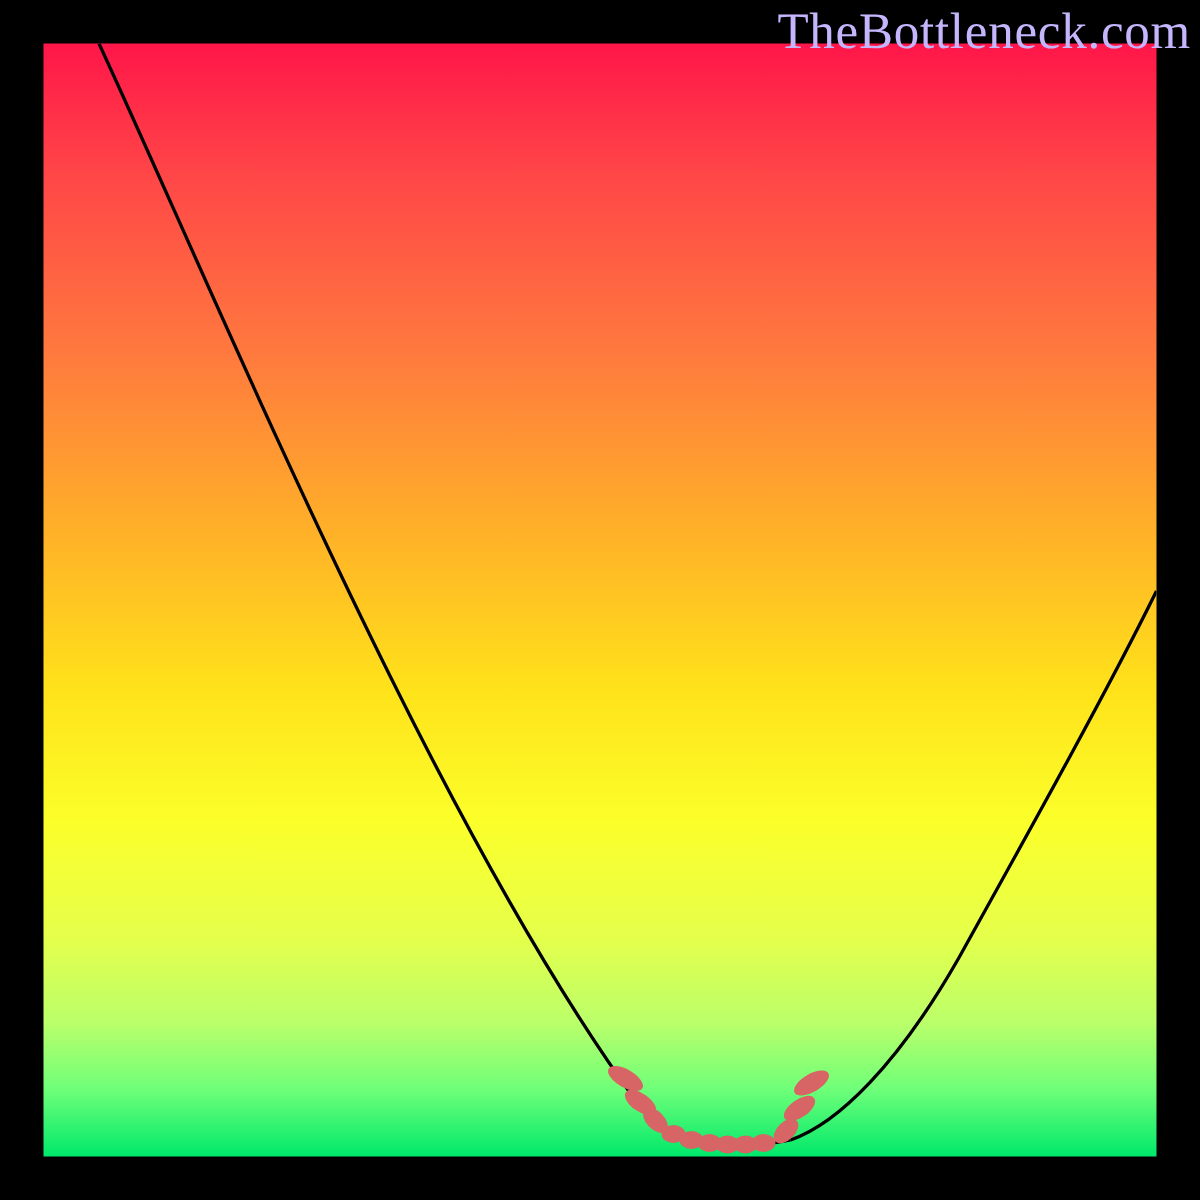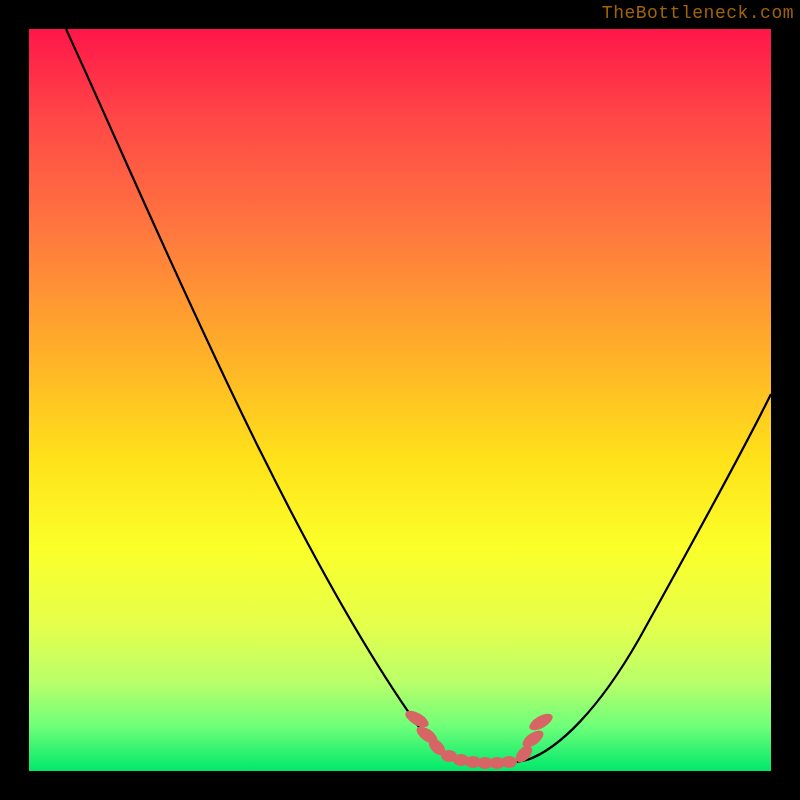--- a/index.html
+++ b/index.html
@@ -34,23 +34,23 @@
       #e6ff4a 80%,
       #baff6a 88%,
       #6eff79 94%,
       #00e86b 100%
     );
   }
   .watermark {
     position: absolute;
     top: 3px;
     right: 6px;
-    font-family: Liberation Mono, monospace;
-    font-size: 18px;
-    color: #a16207;
+    font-family: Liberation Serif, serif;
+    font-size: 34px;
+    color: #c4b5fd;
     letter-spacing: 0.5px;
   }
   svg.curve {
     position: absolute;
     top: 0;
     left: 0;
   }
   .marker {
     fill: #d86565;
     stroke: none;

